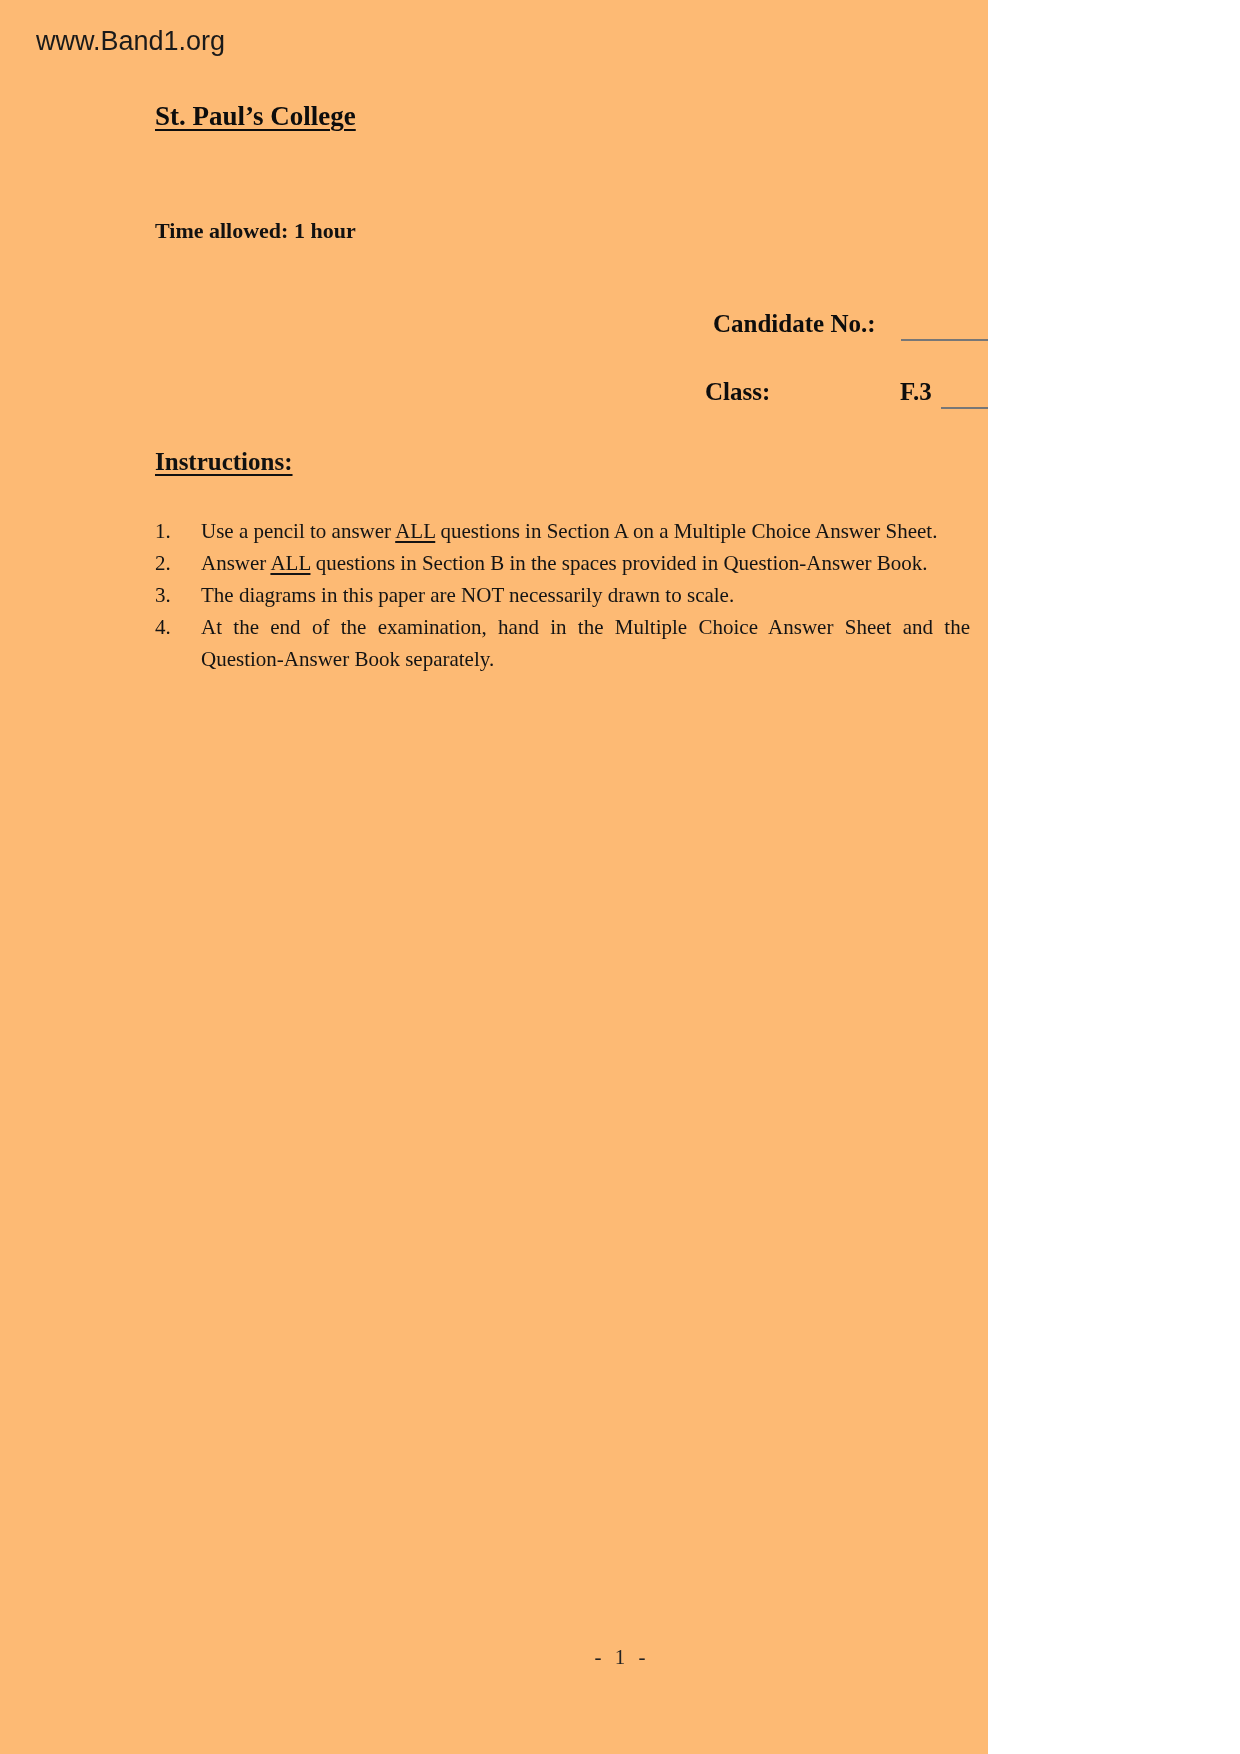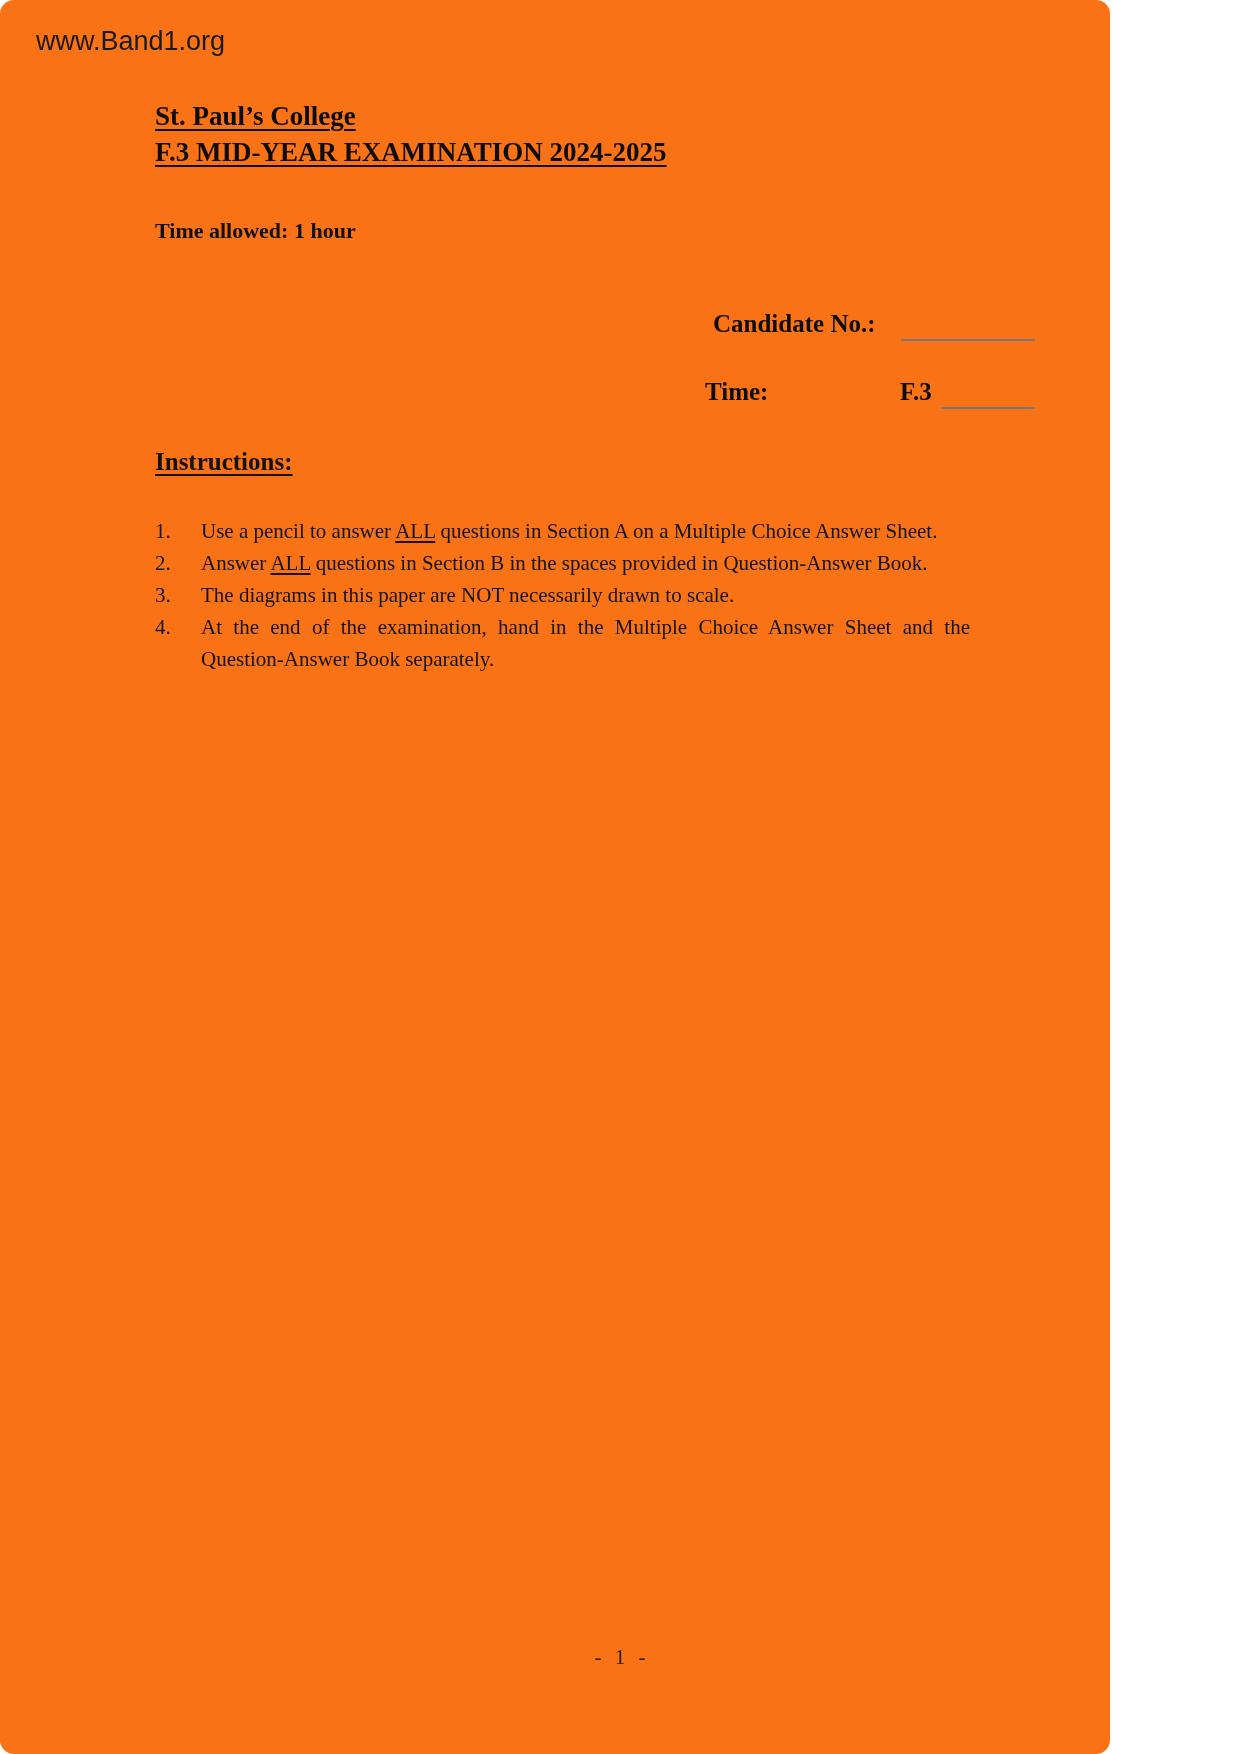--- a/index.html
+++ b/index.html
@@ -1,25 +1,24 @@
 <!DOCTYPE html>
 <html><head>
 <meta charset="utf-8">
 <style>
   * { margin: 0; padding: 0; box-sizing: border-box; }
   html, body { background: #ffffff; }
   body { font-family: "Liberation Serif", serif; color: #111111; }
 
   .page {
     position: relative;
-    width: 1110px;
+    width: 988px;
     height: 1754px;
-    background: #f97316;
+    background: #fdba74;
     overflow: hidden;
-    border-radius: 14px;
   }
 
   .watermark {
     position: absolute;
     left: 36px;
     top: 26px;
     font-family: "Liberation Sans", sans-serif;
     font-size: 27px;
     font-weight: 400;
     color: #1a1a1a;
@@ -112,29 +111,28 @@
 </style>
 </head>
 <body>
 
 <div class="page">
 
   <div class="watermark">www.Band1.org</div>
 
   <div class="title-block">
     <div><span class="title-line">St. Paul’s College</span></div>
-    <div><span class="title-line">F.3 MID-YEAR EXAMINATION 2024-2025</span></div>
   </div>
 
   <div class="time-allowed">Time allowed: 1 hour</div>
 
   <div class="field-label cand-label">Candidate No.:</div>
   <div class="blank-line cand-blank"></div>
 
-  <div class="field-label class-label">Time:</div>
+  <div class="field-label class-label">Class:</div>
   <div class="field-label class-prefix">F.3</div>
   <div class="blank-line class-blank"></div>
 
   <div class="instructions-heading">Instructions:</div>
 
   <div class="instruction-list">
 
     <div class="instruction-item">
       <span class="item-num">1.</span>
       <span class="item-text"><span>Use a pencil to answer </span><span class="emph">ALL</span><span> questions in Section A on a Multiple Choice Answer Sheet.</span></span>

